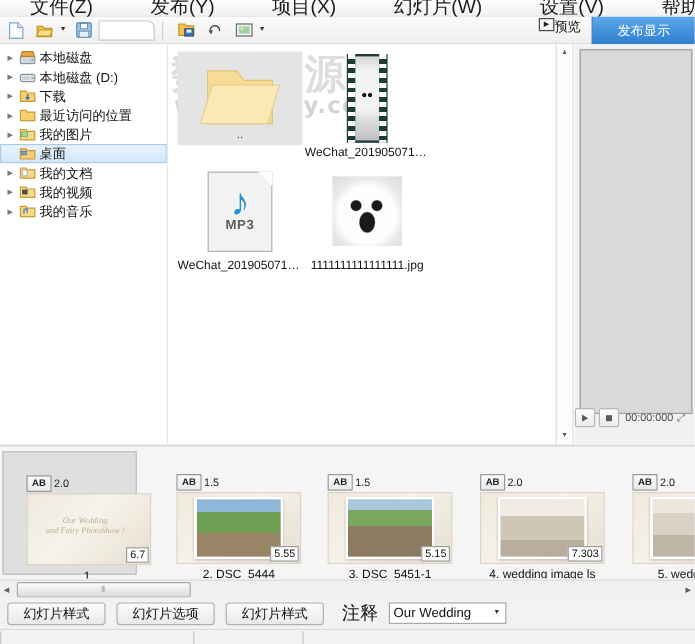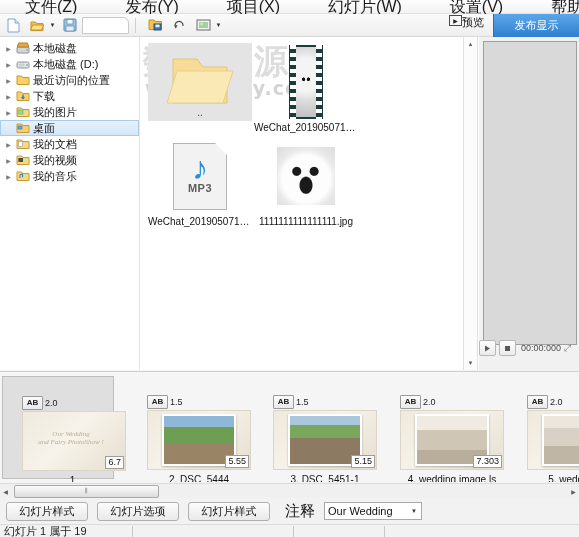--- a/index.html
+++ b/index.html
@@ -560,34 +560,34 @@
         </span>
         <span class="tree-label">本地磁盘 (D:)</span>
       </div>
 
 
       <div class="tree-row">
         <span class="tw">▶</span>
         <span class="tree-ico">
           <svg width="14" height="12" viewBox="0 0 14 12">
             <path d="M1 2 h4.6 l1.2 1.5 h6.2 v7 h-12 z" fill="#f6cf70" stroke="#cb9a2e"></path>
+            <path d="M7 4.5 v3.5 M5.6 7 l1.4 1.6 l1.4 -1.6" stroke="#3a74b0" stroke-width="1.2" fill="none"></path>
           </svg>
         </span>
-        <span class="tree-label">最近访问的位置</span>
+        <span class="tree-label">下载</span>
       </div>
 
       <div class="tree-row">
         <span class="tw">▶</span>
         <span class="tree-ico">
           <svg width="14" height="12" viewBox="0 0 14 12">
             <path d="M1 2 h4.6 l1.2 1.5 h6.2 v7 h-12 z" fill="#f6cf70" stroke="#cb9a2e"></path>
-            <path d="M7 4.5 v3.5 M5.6 7 l1.4 1.6 l1.4 -1.6" stroke="#3a74b0" stroke-width="1.2" fill="none"></path>
           </svg>
         </span>
-        <span class="tree-label">下载</span>
+        <span class="tree-label">最近访问的位置</span>
       </div>
 
       <div class="tree-row">
         <span class="tw">▶</span>
         <span class="tree-ico">
           <svg width="14" height="12" viewBox="0 0 14 12">
             <path d="M1 2 h4.6 l1.2 1.5 h6.2 v7 h-12 z" fill="#f3d98c" stroke="#cb9a2e"></path>
             <rect x="2" y="4" width="5" height="4" fill="#9ed79e" stroke="#63a663" stroke-width=".6"></rect>
           </svg>
         </span>
@@ -799,21 +799,20 @@
     <div class="bbtn">幻灯片选项</div>
     <div class="bbtn">幻灯片样式</div>
     <span class="note-label">注释</span>
     <div class="note-select">
       <span>Our Wedding</span>
       <span class="arrow">▼</span>
     </div>
   </div>
 
   <div class="statusbar">
-    <span class="st-cell" style="width:132px">幻灯片 1 属于 19</span>
     <span class="st-sep"></span>
     <span class="st-cell" style="width:160px"></span>
     <span class="st-sep"></span>
     <span class="st-cell" style="width:90px"></span>
     <span class="st-sep"></span>
     <span class="st-cell"></span>
   </div>
 
 </div>
 

